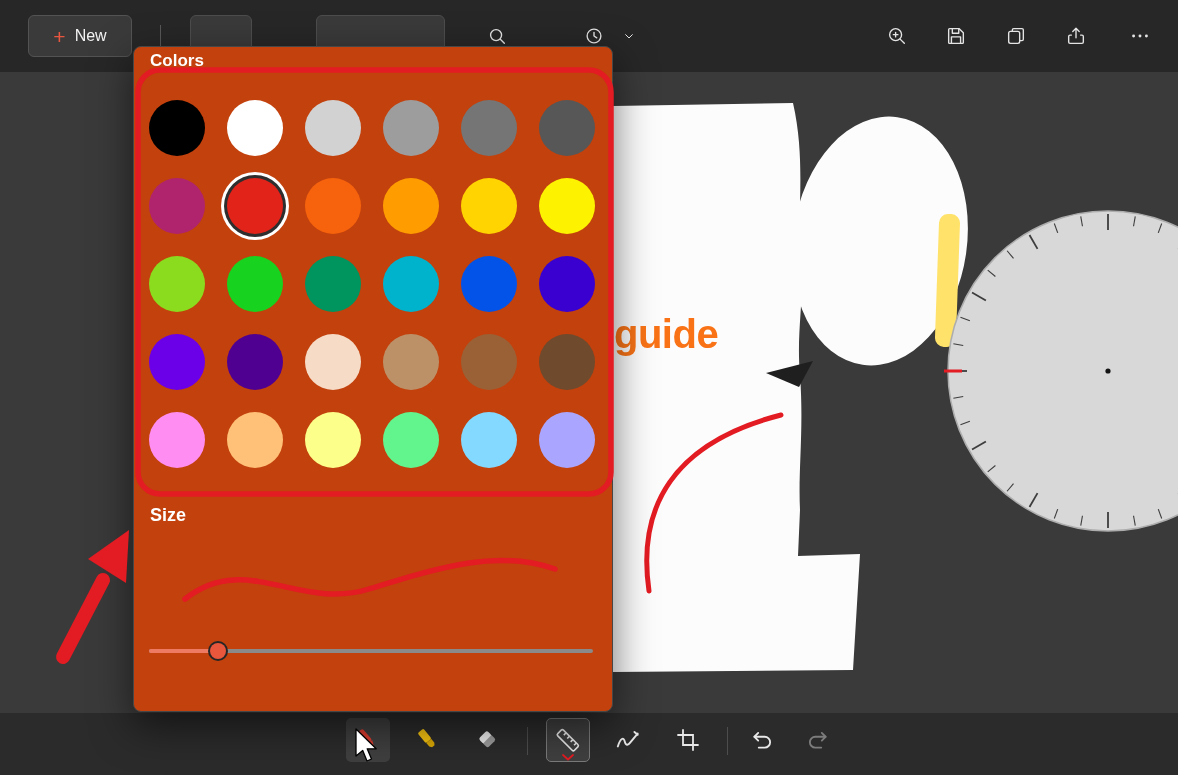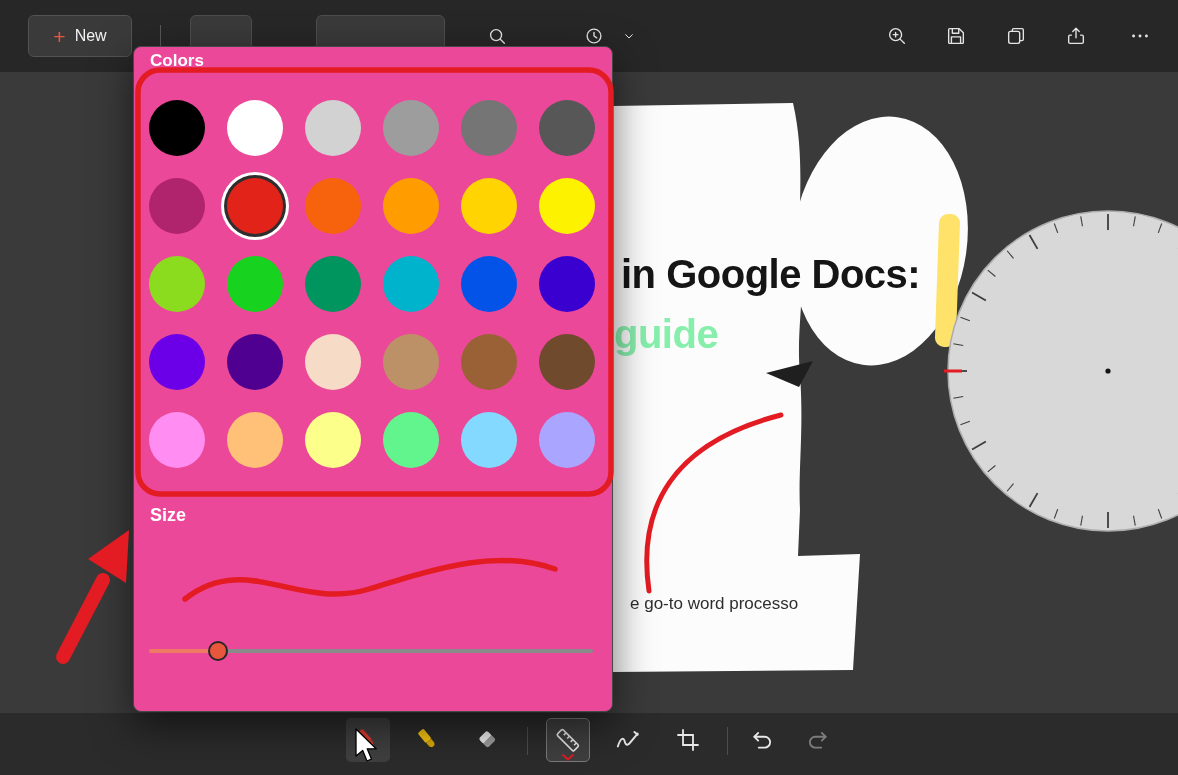--- a/index.html
+++ b/index.html
@@ -5,37 +5,37 @@
   html,body { margin:0; padding:0; }
   body {
     width:1178px; height:775px; position:relative; overflow:hidden;
     background:#3a3a3a; font-family:"Liberation Sans", sans-serif;
     -webkit-font-smoothing:antialiased;
   }
   
   .canvas-layer { position:absolute; inset:0; z-index:1; }
   .canvas-layer svg { position:absolute; inset:0; }
   .doc-h1 { position:absolute; left:621px; top:252px; font-size:40px; font-weight:700; color:#151515; letter-spacing:-0.5px; white-space:nowrap; }
-  .doc-h2 { position:absolute; left:614px; top:312px; font-size:40px; font-weight:700; color:#86efac; letter-spacing:-0.5px; white-space:nowrap; }
+  .doc-h2 { position:absolute; left:614px; top:312px; font-size:40px; font-weight:700; color:#f97316; letter-spacing:-0.5px; white-space:nowrap; }
   .doc-p1 { position:absolute; left:630px; top:594px; width:222px; overflow:hidden; font-size:17px; color:#2e2e2e; white-space:nowrap; }
   .doc-p2 { position:absolute; left:627px; top:627px; width:224px; overflow:hidden; font-size:17px; color:#2e2e2e; white-space:nowrap; }
   
   .topbar { position:absolute; top:0; left:0; right:0; height:72px; background:#272727; z-index:2; }
   .new-btn { position:absolute; left:28px; top:15px; width:104px; height:42px; background:#3a3a3a;
     border:1px solid #535353; border-radius:6px; display:flex; align-items:center; justify-content:center;
     gap:9px; color:#f2f2f2; font-size:16px; cursor:default; box-sizing:border-box; }
   .new-btn .plus { color:var(--plus,#e8563f); font-size:21px; line-height:1; font-weight:400; }
   .tb-divider { position:absolute; left:160px; top:25px; width:1px; height:22px; background:#585858; }
   .partial-btn { position:absolute; top:15px; height:42px; background:#3a3a3a; border:1px solid #4d4d4d; border-radius:6px; box-sizing:border-box; }
   .pb1 { left:190px; width:62px; }
   .pb2 { left:316px; width:129px; }
   .tb-icon { position:absolute; top:16px; width:40px; height:40px; display:flex; align-items:center; justify-content:center; border-radius:5px; }
   .tb-icon svg { stroke:#e4e4e4; fill:none; stroke-width:1.5; stroke-linecap:round; stroke-linejoin:round; }
   
-  .popup { position:absolute; left:133px; top:46px; width:480px; height:666px; background:#ec4899;
+  .popup { position:absolute; left:133px; top:46px; width:480px; height:666px; background:#c2410c;
     border:1px solid #474747; border-radius:8px; z-index:3; box-sizing:border-box;
     box-shadow:0 14px 40px rgba(0,0,0,.55); }
   .popup-title { position:absolute; left:16px; top:2px; height:24px; line-height:24px; font-size:17px; font-weight:700; color:#ffffff; }
   .swatch-grid { position:absolute; left:15px; top:53px; display:grid; grid-template-columns:repeat(6,56px);
     grid-auto-rows:56px; column-gap:22px; row-gap:22px; }
   .swatch { width:56px; height:56px; border-radius:50%; }
   .swatch.selected { box-shadow:0 0 0 3px #2e2e2e, 0 0 0 6px #ffffff; }
   .size-label { position:absolute; left:16px; top:458px; font-size:18px; font-weight:700; color:#ffffff; }
   .wave { position:absolute; left:15px; top:490px; width:444px; height:90px; }
   .slider { position:absolute; left:15px; top:594px; width:444px; height:20px; }
@@ -108,23 +108,21 @@
           <line x1="1202.4897786239212" y1="258.3914668615102" x2="1208.9176547207867" y2="250.73102243032042" stroke="#3d3d3d" stroke-width="1.1"></line>
           <line x1="1220.6085331384897" y1="276.5102213760787" x2="1228.2689775696795" y2="270.0823452792133" stroke="#3d3d3d" stroke-width="1.1"></line>
           <line x1="1230.1095819336058" y1="300.49999999999994" x2="1243.9659883941567" y2="292.49999999999994" stroke="#3d3d3d" stroke-width="1.8"></line>
           <line x1="1246.1348152555286" y1="320.7230389311267" x2="1255.5317414633876" y2="317.30283749787003" stroke="#3d3d3d" stroke-width="1.1"></line>
           <line x1="1252.7667396927945" y1="345.4737178829611" x2="1262.6148172229166" y2="343.7372361062918" stroke="#3d3d3d" stroke-width="1.1"></line>
         </g>
       <circle cx="1108" cy="371" r="2.6" fill="#141414"></circle>
       <line x1="944" y1="371" x2="962" y2="371" style="stroke:var(--accent,#e31b22)" stroke-width="3"></line>
     </g>
   </svg>
-  <div class="doc-h1">in Google Docs:</div>
   <div class="doc-h2">guide</div>
-  <div class="doc-p1">e go-to word processo</div>
 </div>
 
 <div class="topbar">
   <div class="new-btn">
     <span class="plus">+</span>
     <span>New</span>
   </div>
   <div class="tb-divider"></div>
   <div class="partial-btn pb1"></div>
   <div class="partial-btn pb2"></div>

